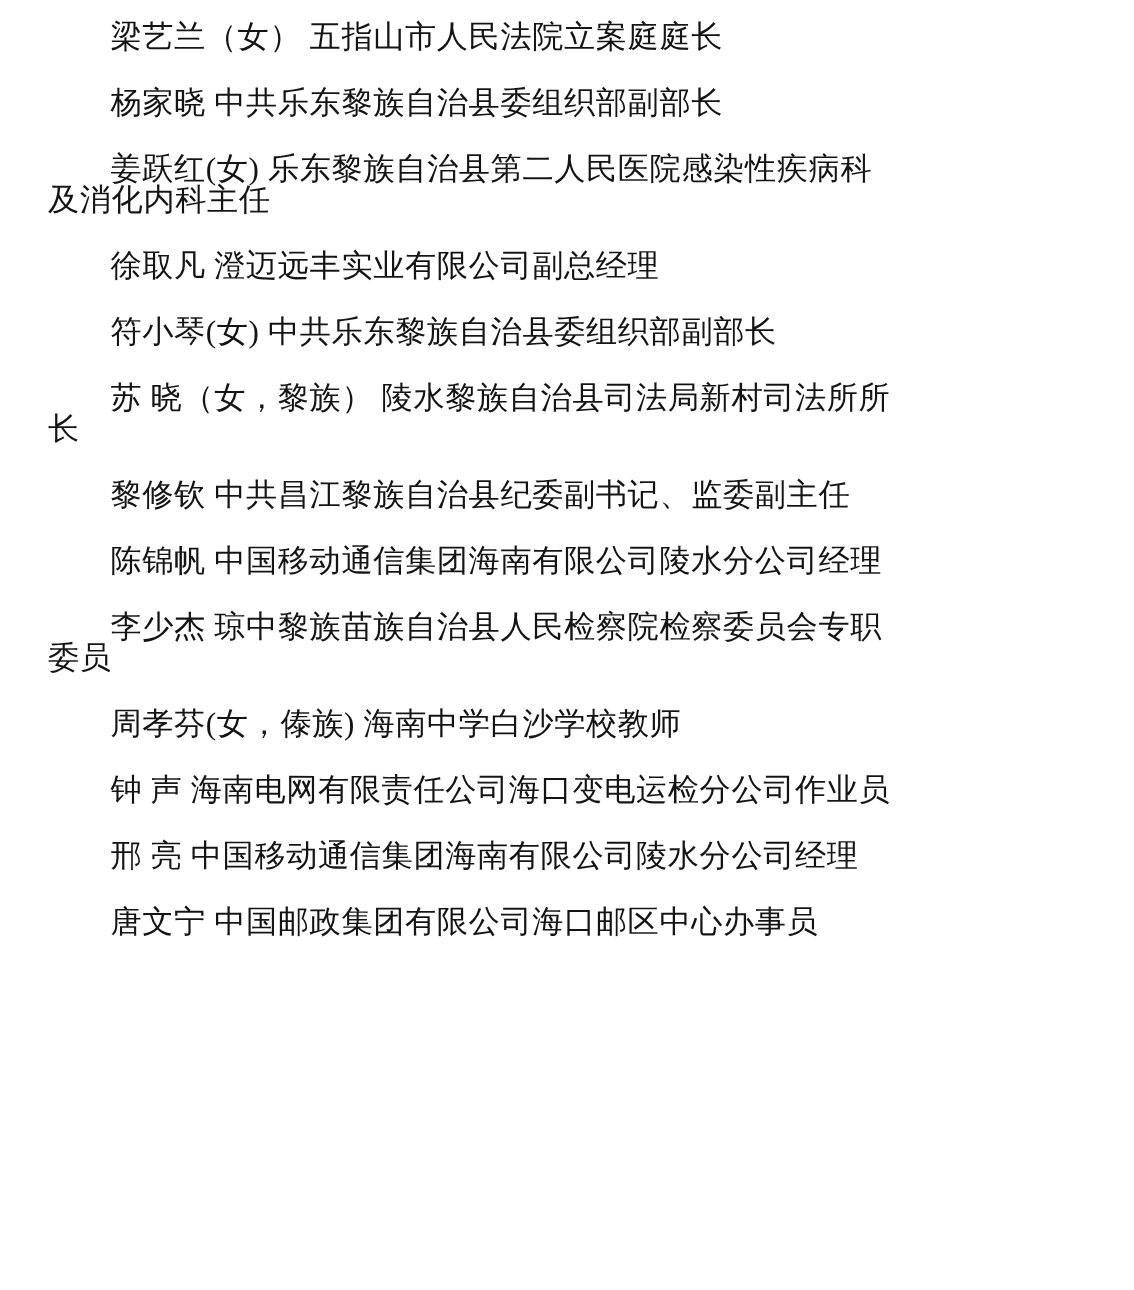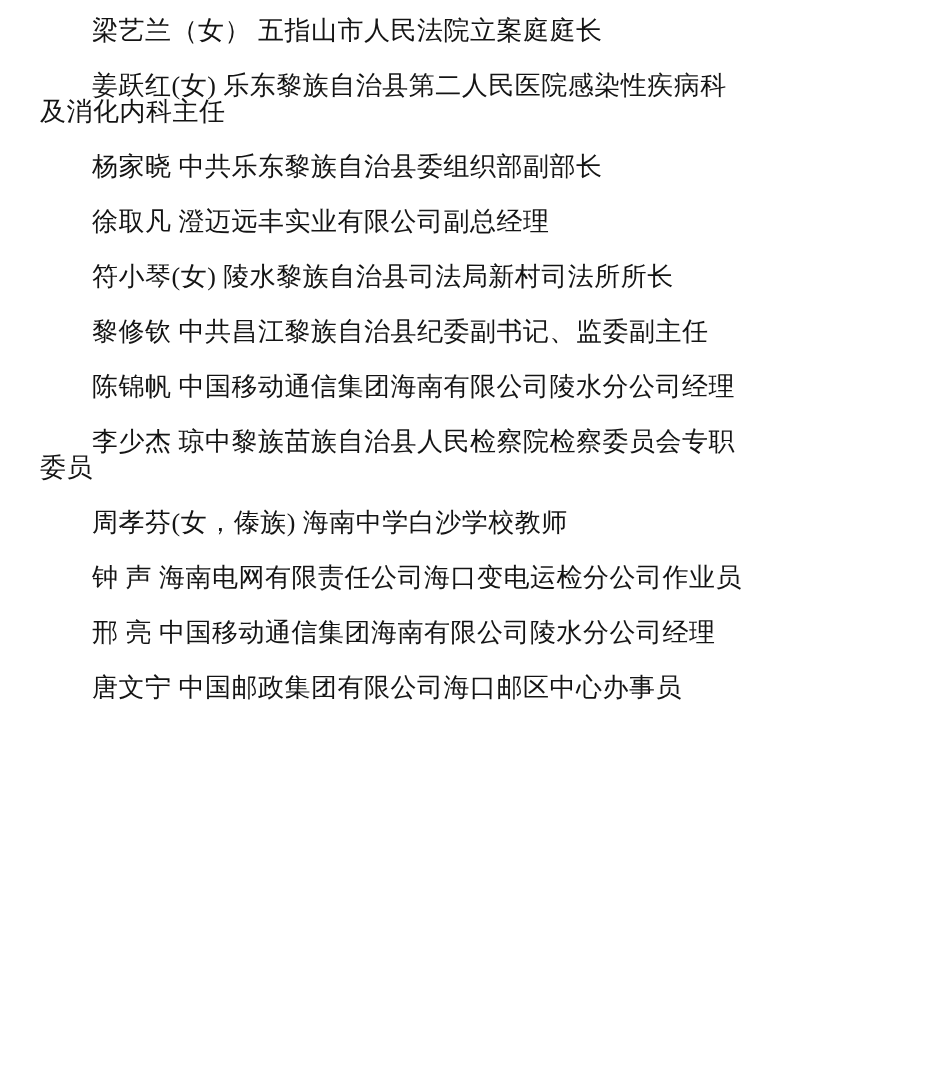--- a/index.html
+++ b/index.html
@@ -31,24 +31,25 @@
   }
   .entry:last-child {
     margin-bottom: 0;
   }
 </style>
 </head>
 <body>
 
 <div class="page">
   <p class="entry">梁艺兰（女）  五指山市人民法院立案庭庭长</p>
+  <p class="entry">杨家晓   中共乐东黎族自治县委组织部副部长</p>
   <p class="entry">姜跃红(女)  乐东黎族自治县第二人民医院感染性疾病科及消化内科主任</p>
-  <p class="entry">杨家晓   中共乐东黎族自治县委组织部副部长</p>
   <p class="entry">徐取凡   澄迈远丰实业有限公司副总经理</p>
-  <p class="entry">符小琴(女)  陵水黎族自治县司法局新村司法所所长</p>
+  <p class="entry">符小琴(女)  中共乐东黎族自治县委组织部副部长</p>
+  <p class="entry">苏 晓（女，黎族）  陵水黎族自治县司法局新村司法所所长</p>
   <p class="entry">黎修钦   中共昌江黎族自治县纪委副书记、监委副主任</p>
   <p class="entry">陈锦帆   中国移动通信集团海南有限公司陵水分公司经理</p>
   <p class="entry">李少杰   琼中黎族苗族自治县人民检察院检察委员会专职委员</p>
   <p class="entry">周孝芬(女，傣族)  海南中学白沙学校教师</p>
   <p class="entry">钟  声   海南电网有限责任公司海口变电运检分公司作业员</p>
   <p class="entry">邢  亮   中国移动通信集团海南有限公司陵水分公司经理</p>
   <p class="entry">唐文宁   中国邮政集团有限公司海口邮区中心办事员</p>
 </div>
 
 </body></html>

